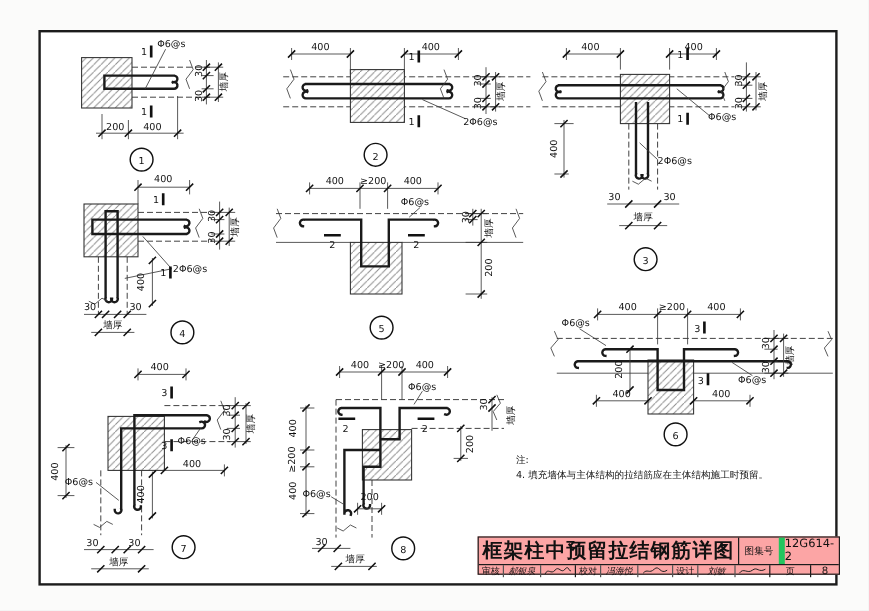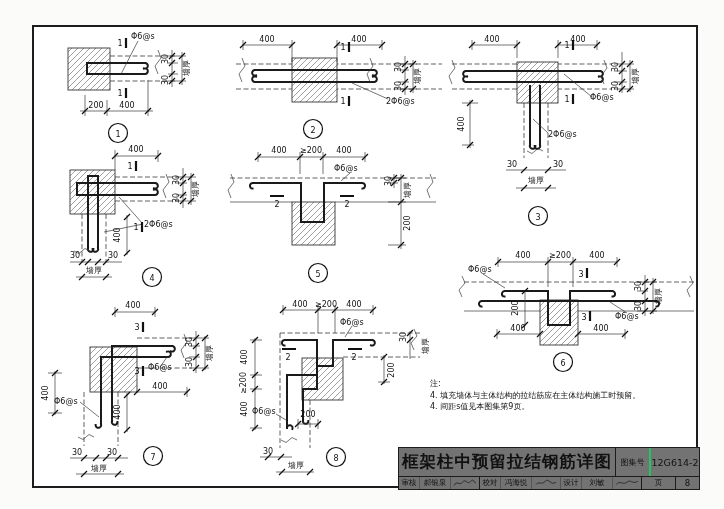--- a/index.html
+++ b/index.html
@@ -13,34 +13,34 @@
   .bar{stroke:#1a1a1a;stroke-width:2;fill:none;stroke-linecap:square;}
   .thin{stroke:#3a3a3a;stroke-width:0.7;fill:none;}
   .dash{stroke:#3a3a3a;stroke-width:0.8;fill:none;stroke-dasharray:5 2.5;}
   .tickp{stroke:#111;stroke-width:1.3;fill:none;}
   .col{stroke:#333;stroke-width:0.9;}
   .sec{stroke:#111;stroke-width:2.2;fill:none;}
   .circ{fill:none;stroke:#111;stroke-width:1.2;}
   .num{font-size:10.5px;text-anchor:middle;}
   .notes{position:absolute;left:430px;top:378px;width:268px;color:#111;
          font-size:8px;line-height:11.6px;white-space:nowrap;}
-  .tblock{position:absolute;left:398px;top:447px;width:302px;height:43px;
-          border:1.6px solid #1c1c1c;box-sizing:border-box;background:#737373;
+  .tblock{position:absolute;left:398px;top:447px;width:302px;height:32px;
+          border:1.6px solid #1c1c1c;box-sizing:border-box;background:#fca5a5;
           display:flex;flex-direction:column;}
   .tb-r1{display:flex;height:29px;border-bottom:1px solid #1c1c1c;}
   .tb-title{width:216px;display:flex;align-items:center;justify-content:center;
             font-size:16.5px;font-weight:600;letter-spacing:1px;color:#111;
             border-right:1px solid #1c1c1c;}
   .tb-lab{width:33px;display:flex;align-items:center;justify-content:center;
-          font-size:8px;color:#111;border-right:2px solid #22c55e;}
+          font-size:8px;color:#111;border-right:5px solid #22c55e;}
   .tb-val{flex:1;display:flex;align-items:center;justify-content:center;
           font-size:9.5px;color:#111;}
   .tb-r2{display:flex;height:12px;font-size:7.5px;color:#111;align-items:stretch;}
   .tb-r2>div{display:flex;align-items:center;justify-content:center;border-right:1px solid #555;}
-  .c-rl{width:20px;}.c-rn{width:30px;}.c-sg{width:28px;border-right:1px solid #1c1c1c !important;}
+  .c-rl{width:20px;}.c-rn{width:30px;font-style:italic;}.c-sg{width:28px;border-right:1px solid #1c1c1c !important;}
   .c-sg2{width:28px;}.c-pl{width:33px;border-right:1px solid #1c1c1c !important;}
   .c-pv{flex:1;border-right:none !important;font-size:8.5px;}
   .sig{width:26px;height:10px;}
 </style>
 </head>
 <body>
 
 <div class="page">
   <div class="frame"></div>
 
@@ -270,21 +270,20 @@
     <text class="tm" x="428" y="346" transform="rotate(-90 428 346)">墙厚</text>
     <text class="tm" x="268" y="454">30</text>
     <text class="tm" x="296" y="468">墙厚</text>
     <circle class="circ" cx="336" cy="457" r="9.5"></circle>
     <text class="num" x="336" y="461">8</text>
   </svg>
 
   <div class="notes">
     <div>注:</div>
     <div>4.  填充墙体与主体结构的拉结筋应在主体结构施工时预留。</div>
-    <div>4.  间距s值见本图集第9页。</div>
   </div>
 
   <div class="tblock">
     <div class="tb-r1">
       <div class="tb-title">框架柱中预留拉结钢筋详图</div>
       <div class="tb-lab">图集号</div>
       <div class="tb-val">12G614-2</div>
     </div>
     <div class="tb-r2">
       <div class="c-rl">审核</div>

